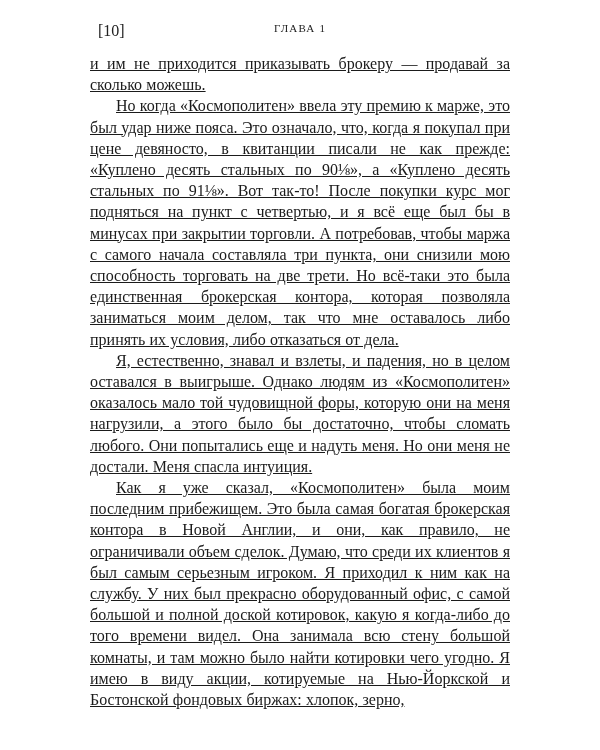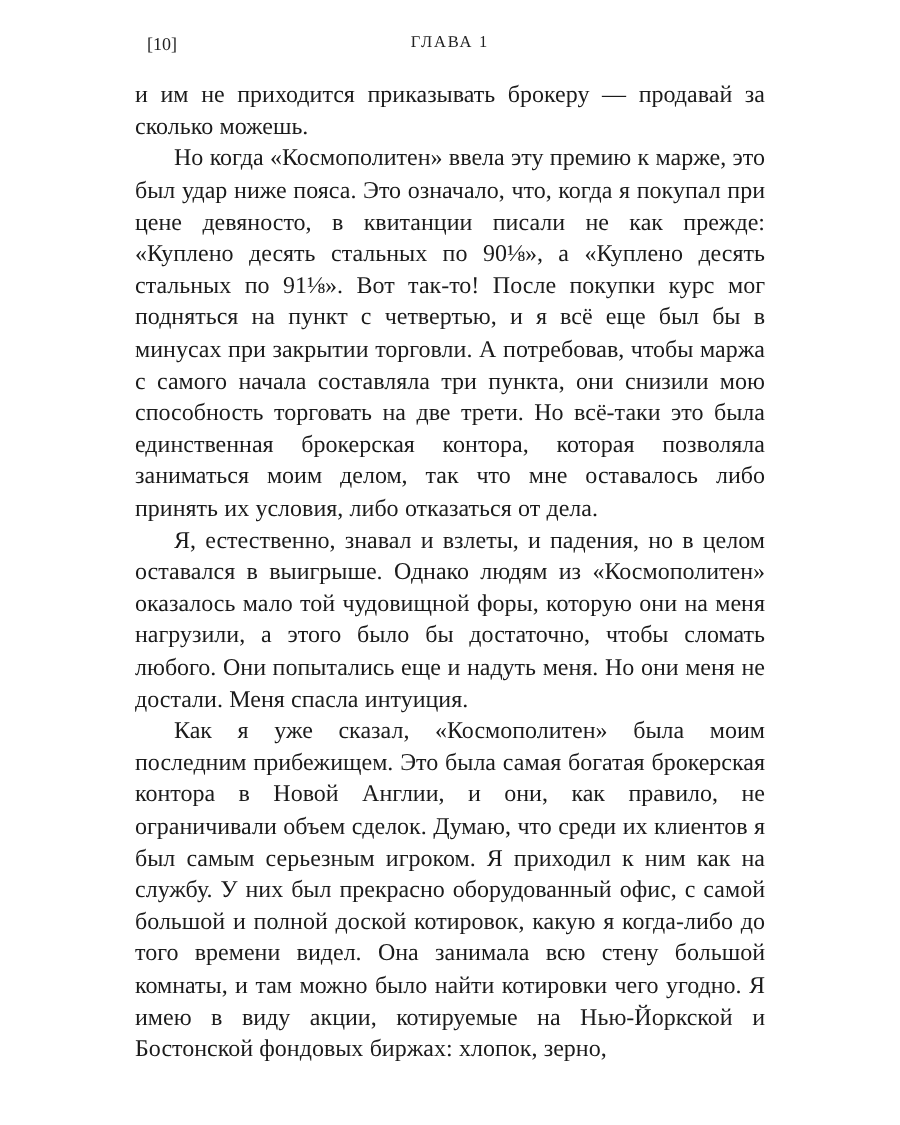--- a/index.html
+++ b/index.html
@@ -23,40 +23,40 @@
       position: relative;
       height: 16px;
       margin-bottom: 16px;
       font-size: 12px;
       color: #222;
     }
     .page-num {
       position: absolute;
       left: 8px;
       top: 1px;
-      font-size: 12px;
+      font-size: 16px;
     }
     .chapter {
       position: absolute;
       left: 0;
       right: 0;
       top: 1px;
       text-align: center;
       font-size: 11px;
       letter-spacing: 1.2px;
     }
     .body-text {
       font-size: 16px;
       line-height: 21.2px;
       text-align: justify;
       hyphens: auto;
       -webkit-hyphens: auto;
       word-spacing: 0.2px;
     }
-    p.para { text-indent: 26px; }
+    p.para { text-indent: 26px; text-decoration: underline; }
     p.para.no-indent { text-indent: 0; }
   </style>
 </head>
 <body>
 
 <div class="page">
   <div class="text-col">
 
     <div class="runhead">
       <span class="page-num">[10]</span>

